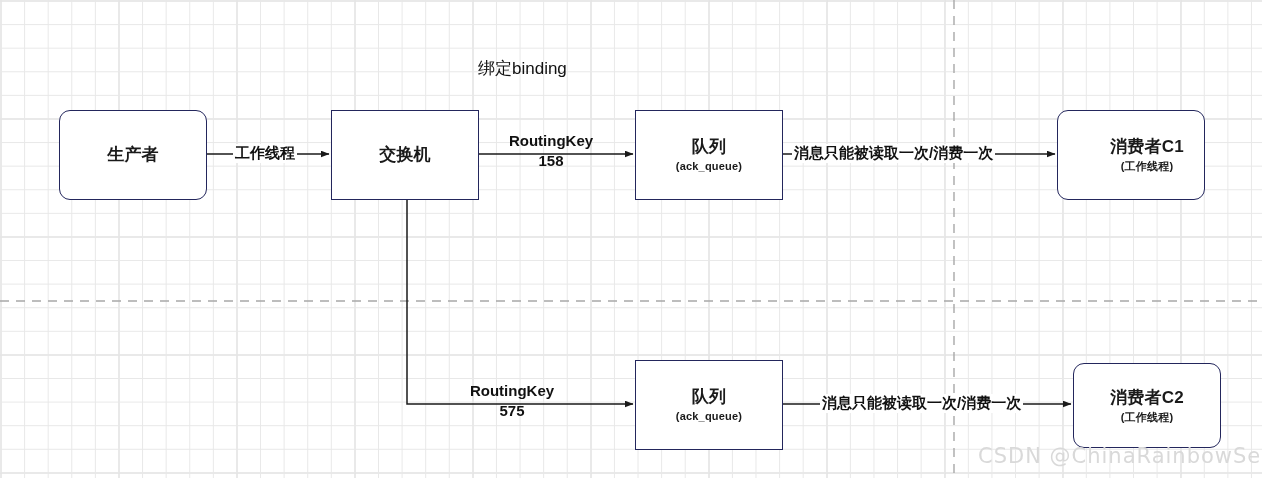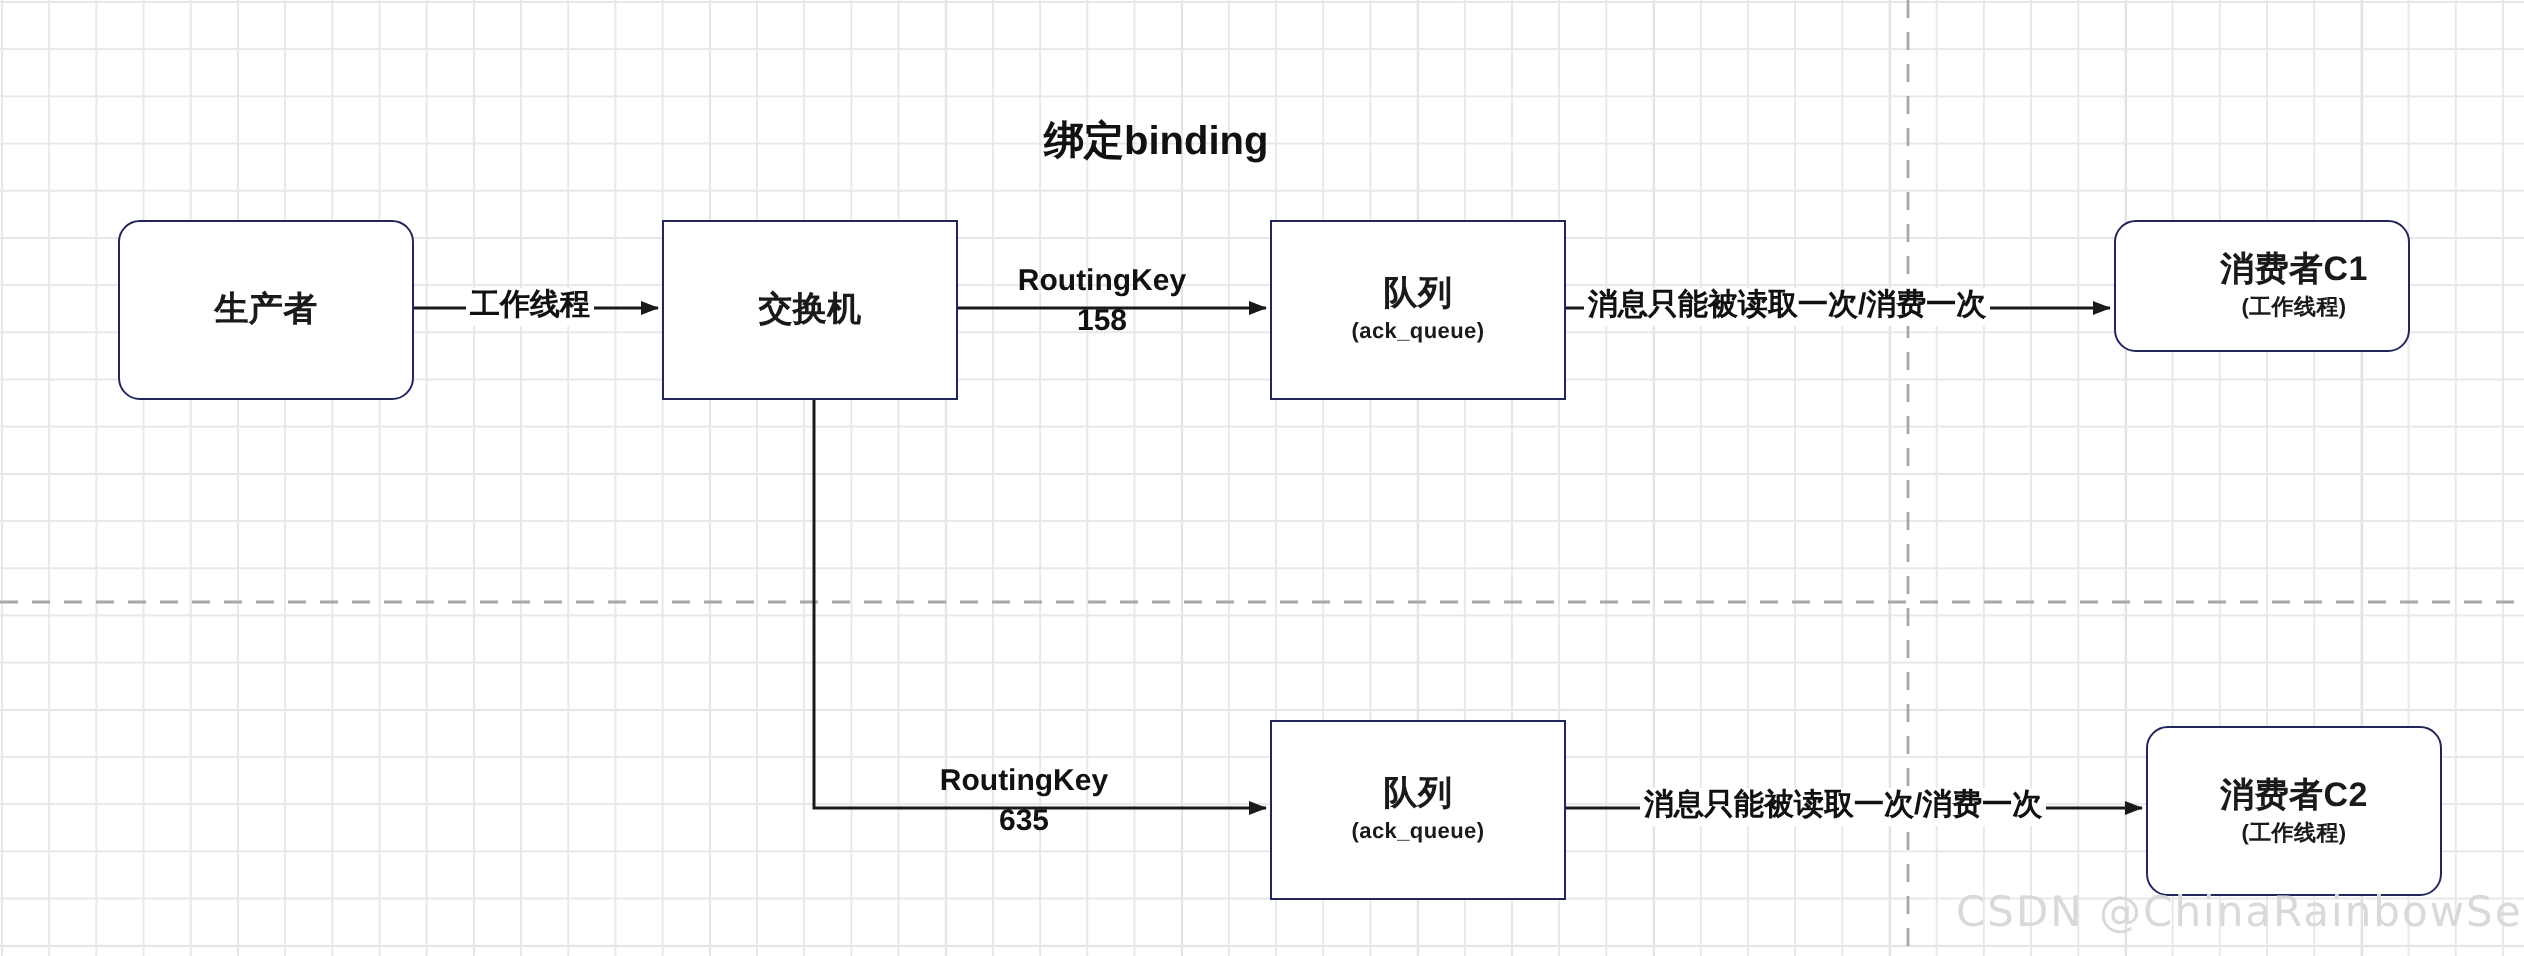--- a/index.html
+++ b/index.html
@@ -66,24 +66,23 @@
     font-size: 15px;
     line-height: 1.25;
     white-space: nowrap;
     text-align: center;
   }
   .edge-label.two-line { line-height: 1.3; }
 
   .title-label {
     position: absolute;
     color: #111111;
-    font-weight: bold;
-    font-size: 20px;
+    font-weight: normal;
+    font-size: 17px;
     white-space: nowrap;
-    margin-left: 44px;
   }
 
   .watermark {
     position: absolute;
     color: #d9d9d9;
     font-size: 21px;
     font-family: "DejaVu Sans", sans-serif;
     letter-spacing: 1px;
     white-space: nowrap;
     user-select: none;
@@ -123,21 +122,21 @@
 
   <div class="node rounded" style="left:59px; top:110px; width:148px; height:90px;">
     <span>生产者</span>
   </div>
 
   <div class="node" style="left:635px; top:110px; width:148px; height:90px;">
     <span>队列</span>
     <span class="line2">(ack_queue)</span>
   </div>
 
-  <div class="node rounded" style="left:1057px; top:110px; width:148px; height:66px;padding-left:32px;">
+  <div class="node rounded" style="left:1057px; top:110px; width:148px; height:90px;padding-left:32px;">
     <span>消费者C1</span>
     <span class="line2">(工作线程)</span>
   </div>
 
   <div class="node" style="left:635px; top:360px; width:148px; height:90px;">
     <span>队列</span>
     <span class="line2">(ack_queue)</span>
   </div>
 
   <div class="node rounded" style="left:1073px; top:363px; width:148px; height:85px;align-items:center;">
@@ -147,21 +146,21 @@
 
   <div class="edge-label" style="left:233px; top:144px; background:#ffffff; padding:0 2px;">工作线程</div>
 
   <div class="edge-label two-line" style="left:496px; top:131px; width:110px;">
     <div>RoutingKey</div>
     <div>158</div>
   </div>
 
   <div class="edge-label two-line" style="left:457px; top:381px; width:110px;">
     <div>RoutingKey</div>
-    <div>635</div>
+    <div>575</div>
   </div>
 
   <div class="edge-label" style="left:792px; top:144px; background:#ffffff; padding:0 2px;">消息只能被读取一次/消费一次</div>
 
   <div class="edge-label" style="left:820px; top:394px; background:#ffffff; padding:0 2px;">消息只能被读取一次/消费一次</div>
 
   <div class="watermark" style="left:978px; top:444px;">CSDN @ChinaRainbowSea</div>
 
 </div>
 

